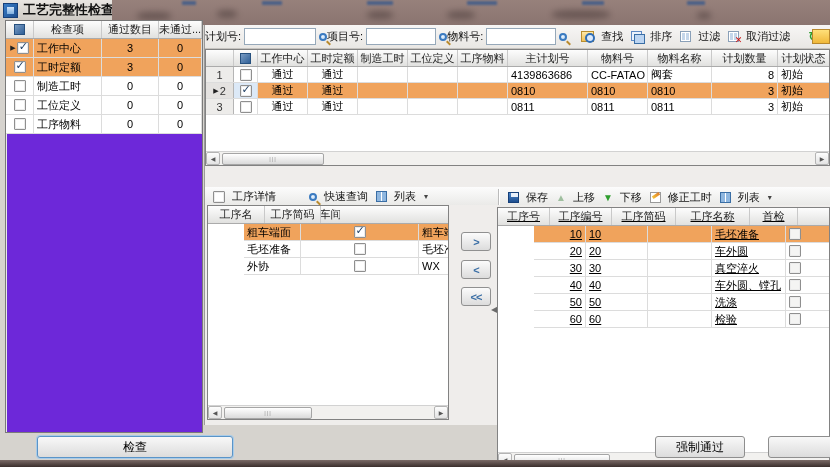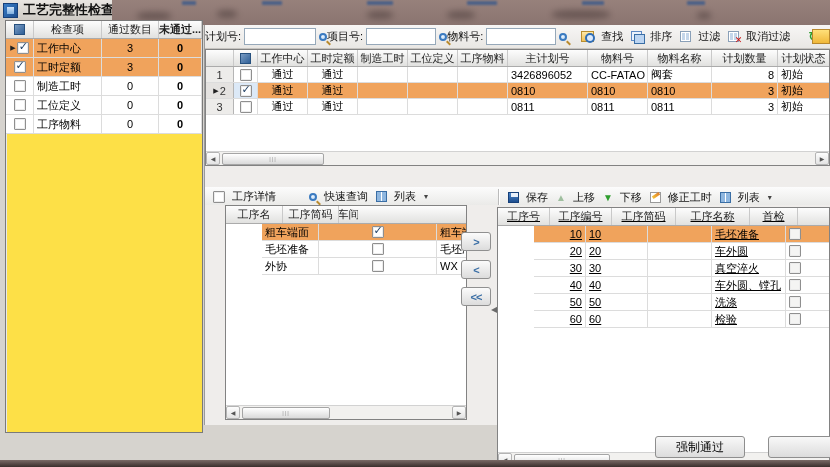--- a/index.html
+++ b/index.html
@@ -131,27 +131,27 @@
   .collapse { position:absolute; left:491px; top:305px; color:#6a6a6a; font-size:8px; }
 
   
   .btn3d { position:absolute; height:22px; background:linear-gradient(#F8F8F8,#DCDCDC);
     border:1px solid #8E8E8E; border-radius:3px; display:flex; align-items:center; justify-content:center;
     font-size:12px; color:#000; cursor:default; }
   .btn-focus { border:1px solid #5A94C8; box-shadow:0 0 0 1px #A8CBE8; }
 
   
   .left-panel { position:absolute; left:5px; top:20px; width:198px; height:413px;
-    background:#fde047; border:1px solid #7a7a7a; box-shadow:inset 1px 1px 0 #e8e8e8; }
+    background:#6d28d9; border:1px solid #7a7a7a; box-shadow:inset 1px 1px 0 #e8e8e8; }
   .lp-ghead { height:18px; }
   .lp-grow { height:19px; }
   .hdr-sel { width:11px; height:11px; background:linear-gradient(135deg,#7a9cc4,#2f5f96); border:1px solid #26507e; }
 
   
-  .lp-chk{width:28px;} .lp-c0{width:68px;} .lp-c1{width:57px;} .lp-c2{width:43px;font-weight:bold;}
+  .lp-chk{width:28px;} .lp-c0{width:68px;} .lp-c1{width:57px;} .lp-c2{width:43px;}
 
   
   .tg-rh{width:28px;} .tg-ck{width:24px;}
   .tg-a{width:50px;} .tg-p{width:80px;} .tg-m{width:60px;} .tg-n{width:64px;} .tg-q{width:66px;} .tg-s{width:51px; border-right:none;}
   .tg-head-row{height:17px;} .tg-row{height:16px;}
 
   
   .lg-c0{width:57px;} .lg-c1{width:118px;} .lg-c2{width:56px;} .lg-c3{width:19px; border-right:none;}
   .bg-head{height:18px;} .bg-row{height:17px;margin-left:36px;}
 
@@ -229,20 +229,21 @@
     <div class="grow lp-grow">
       <div class="gc lp-chk ctr">
           <span class="cb"></span>
         </div>
       <div class="gc lp-c0">工序物料</div>
       <div class="gc lp-c1 ctr">0</div>
       <div class="gc lp-c2 ctr">0</div>
     </div>
   </div>
 
+  <div class="btn3d btn-focus" style="left:37px; top:436px; width:196px;">检查</div>
 
   <div class="search-bar">
     <span class="lbl">计划号:</span>
     <input class="tin" style="width: 72px;" value="">
     <span class="mag"></span>
     <span style="width:6px"></span>
     <span class="lbl">项目号:</span>
     <input class="tin" style="width: 70px;" value="">
     <span class="mag"></span>
     <span style="width:6px"></span>
@@ -294,21 +295,21 @@
     <div class="grow tg-row">
       <div class="gc tg-rh rowhdr">1</div>
       <div class="gc tg-ck ctr">
           <span class="cb"></span>
         </div>
       <div class="gc tg-a ctr">通过</div>
       <div class="gc tg-a ctr">通过</div>
       <div class="gc tg-a"></div>
       <div class="gc tg-a"></div>
       <div class="gc tg-a"></div>
-      <div class="gc tg-p">3426896052</div>
+      <div class="gc tg-p">4139863686</div>
       <div class="gc tg-m">CC-FATAO</div>
       <div class="gc tg-n">阀套</div>
       <div class="gc tg-q num">8</div>
       <div class="gc tg-s">初始</div>
     </div>
     <div class="grow tg-row sel">
       <div class="gc tg-rh rowhdr">
           <span class="rowarrow">▶</span>
           <span>2</span>
         </div>
@@ -387,21 +388,21 @@
         <span>修正工时</span>
       </span>
       <span class="titem">
         <span class="list-icon"></span>
         <span>列表</span>
         <span class="caret">▾</span>
       </span>
     </span>
   </div>
 
-  <div class="grid" style="left:225px; top:205px; width:242px; height:215px;">
+  <div class="grid" style="left:207px; top:205px; width:242px; height:215px;">
     <div class="ghead bg-head">
       <div class="hc lg-c0">工序名</div>
       <div class="hc lg-c2">工序简码</div>
       <div class="hc lg-c3">车间</div>
     </div>
     <div class="grow bg-row sel">
       <div class="gc lg-c0">粗车端面</div>
       <div class="gc lg-c1 ctr">
           <span class="cb checked"></span>
         </div>

